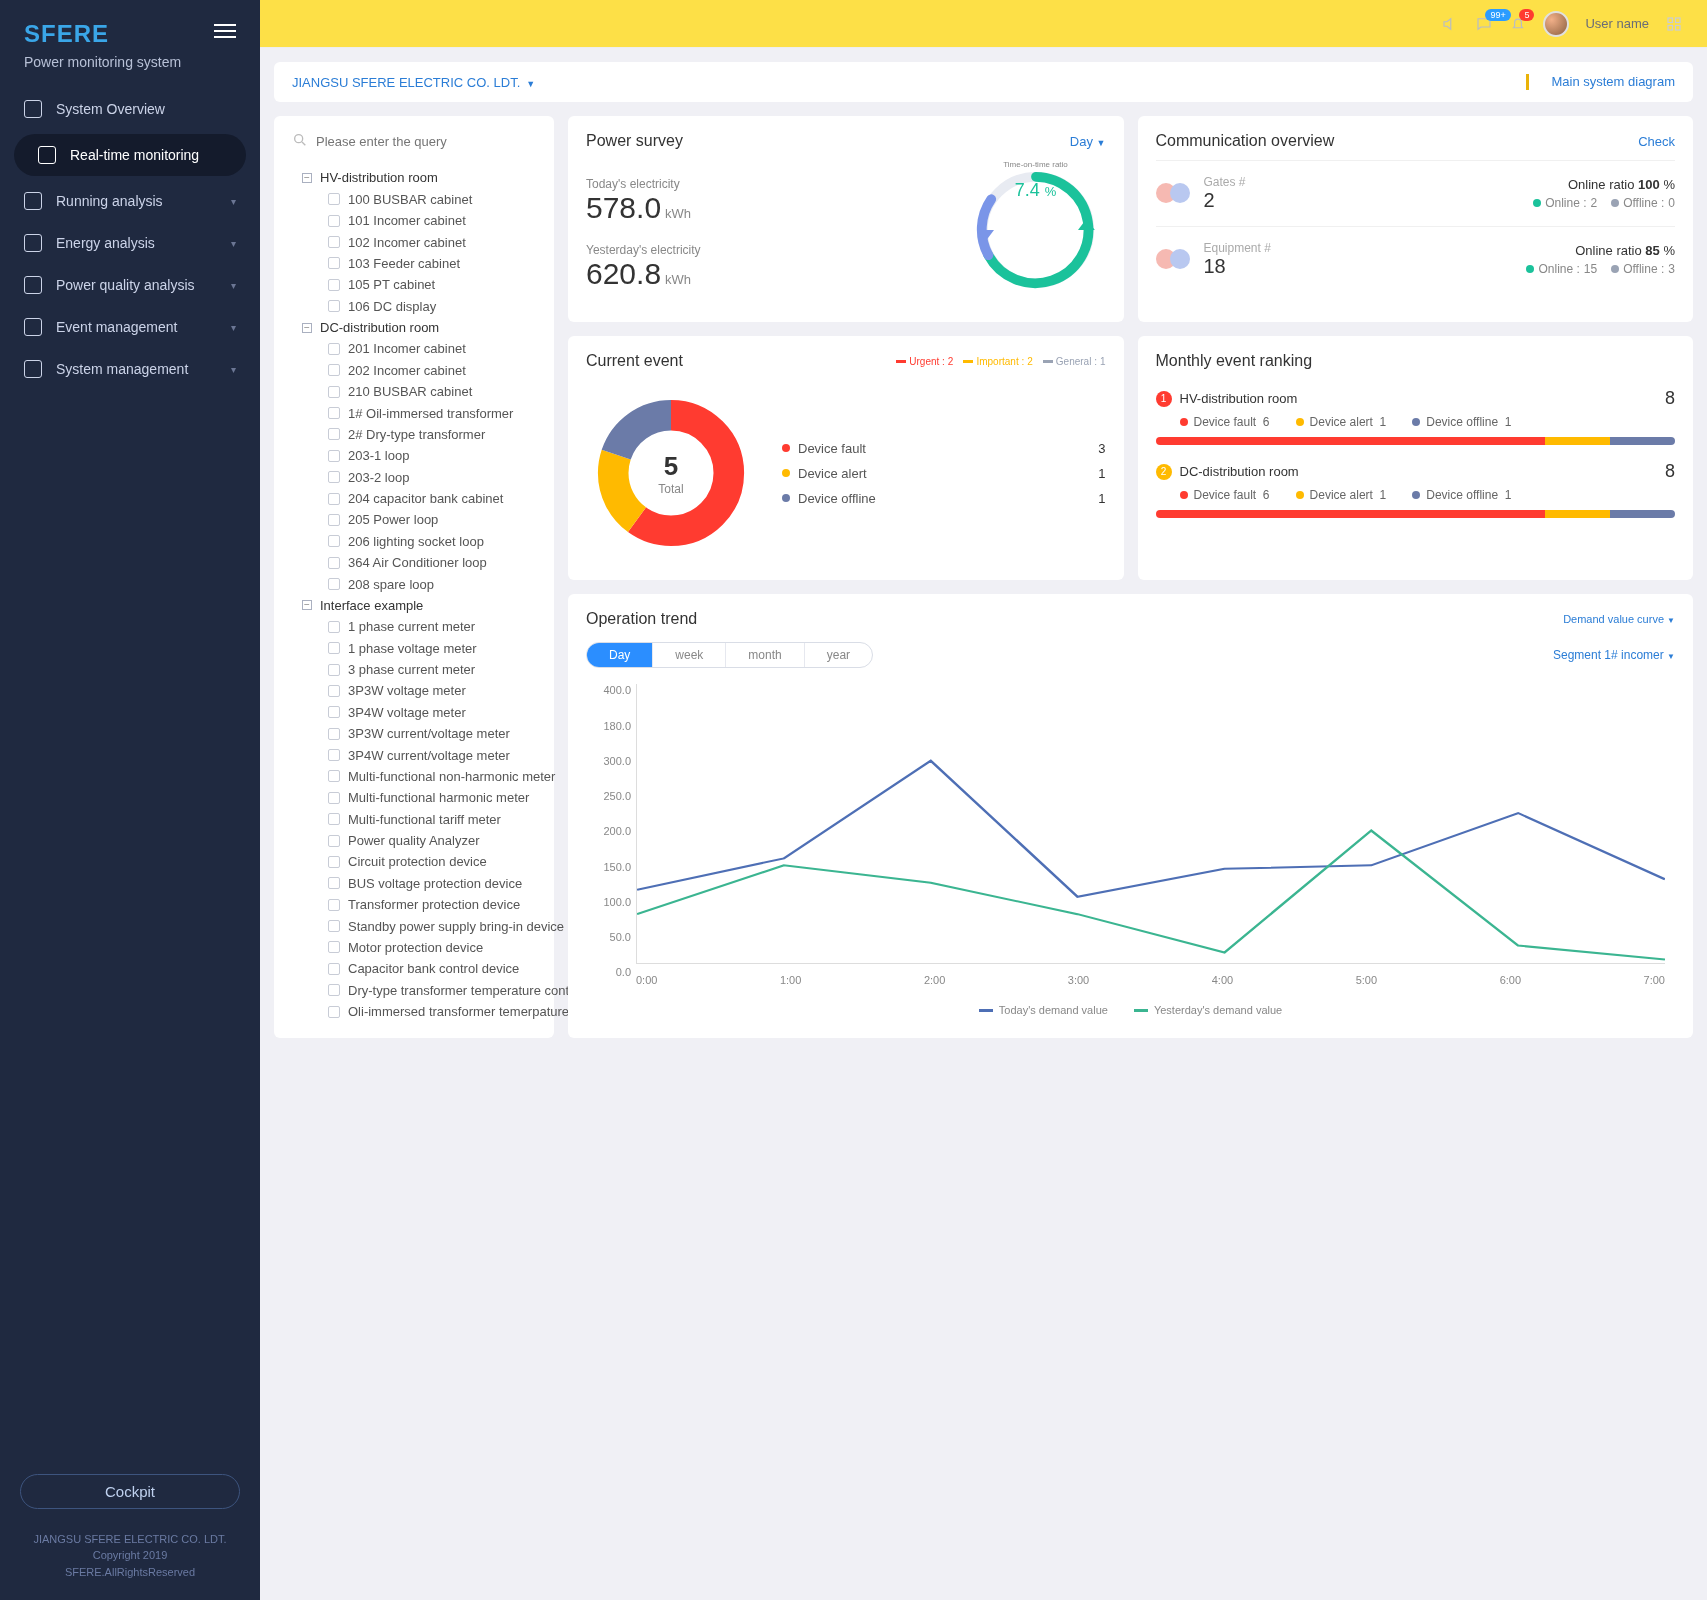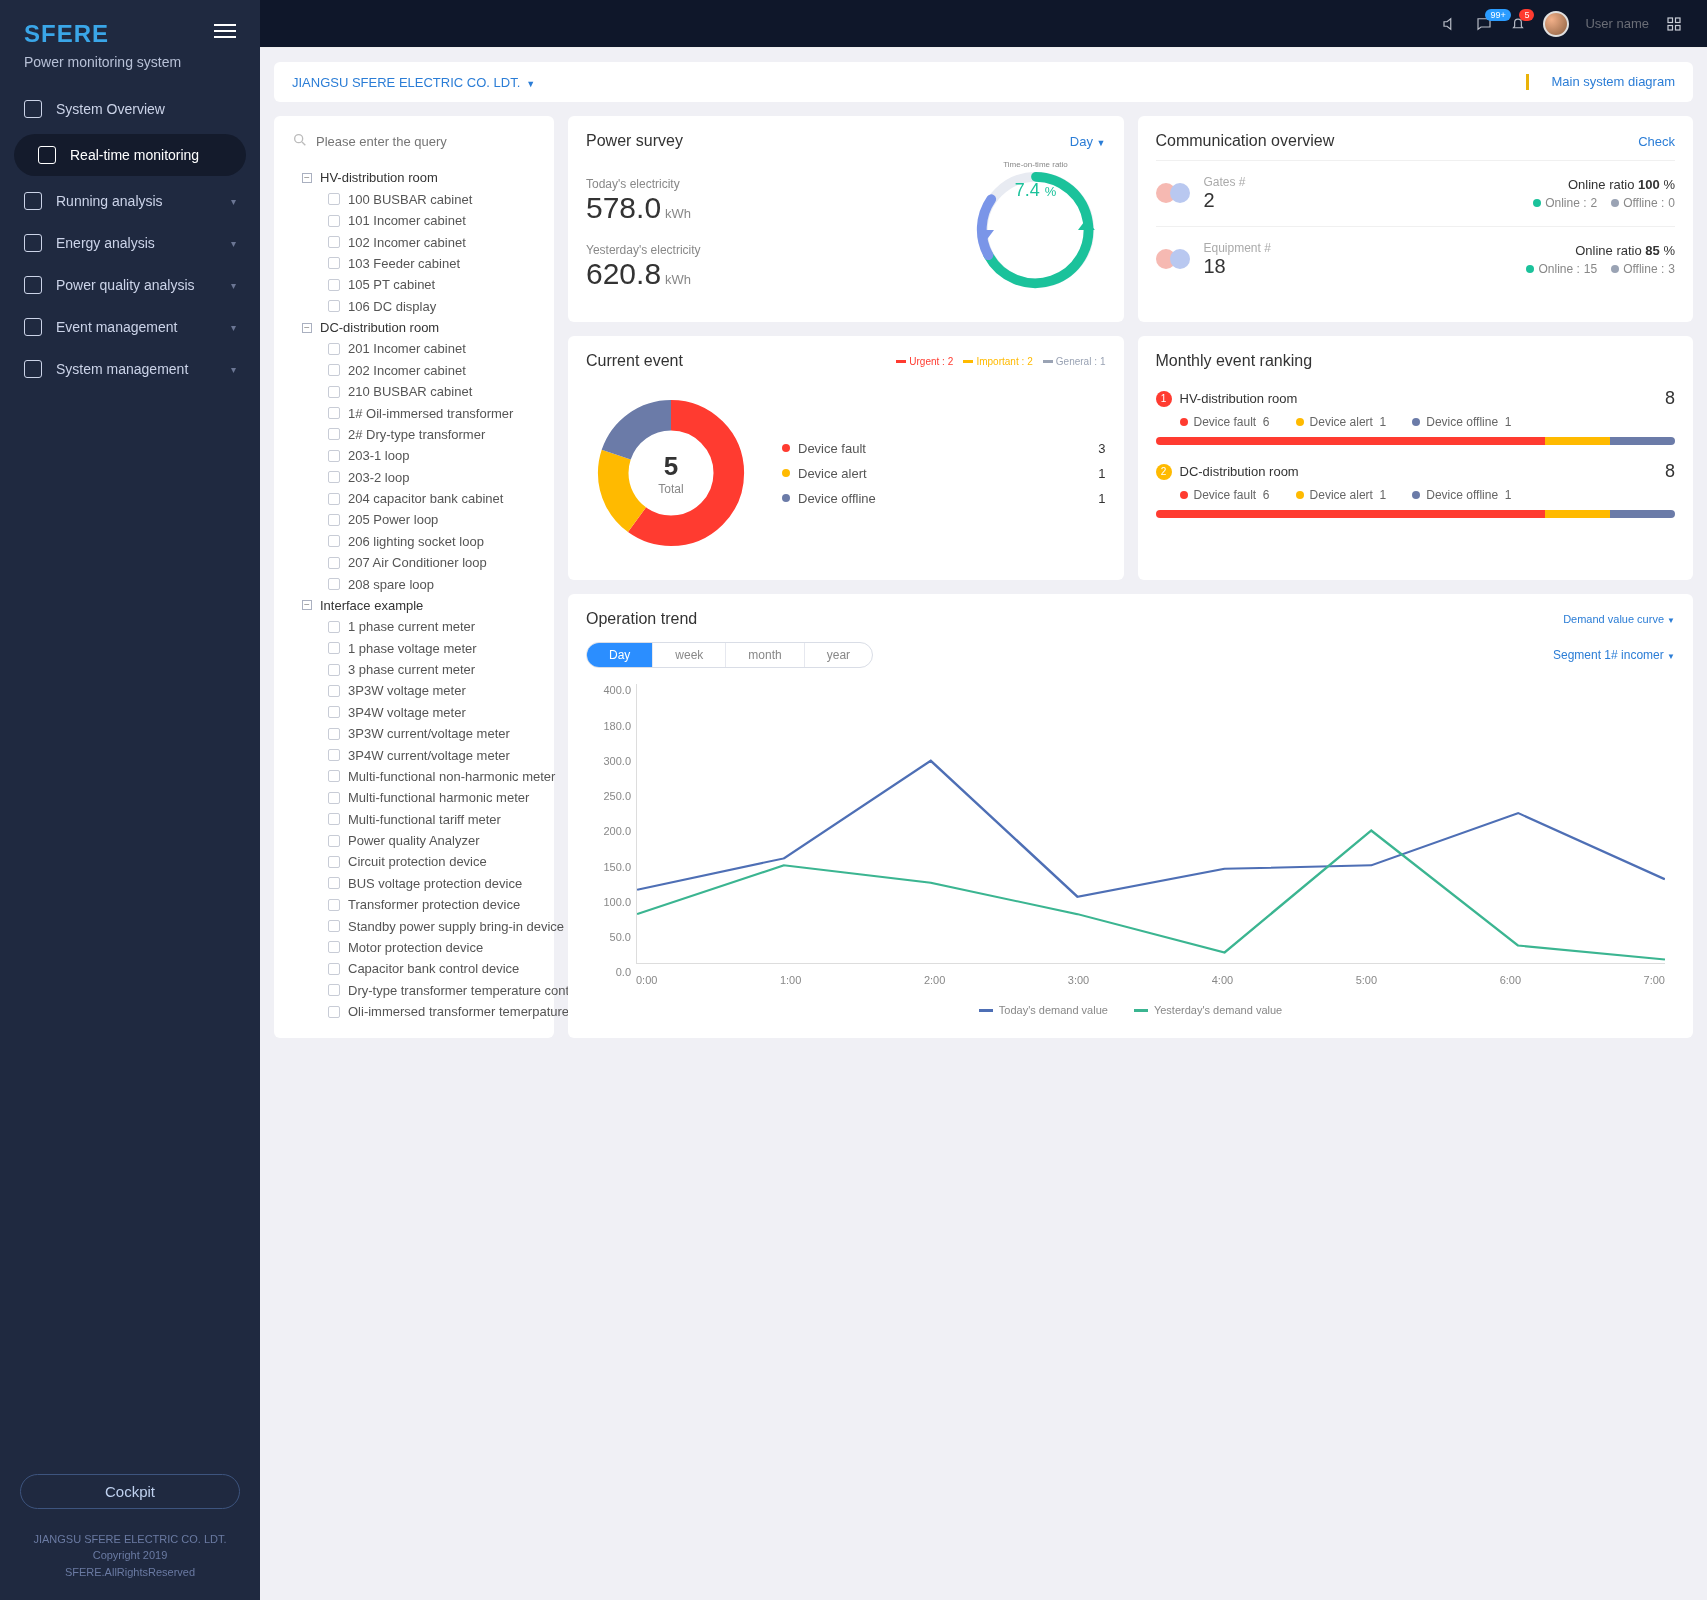--- a/index.html
+++ b/index.html
@@ -12,21 +12,21 @@
 .burger{width:22px;cursor:pointer}
 .burger div{height:2px;background:#fff;margin:4px 0}
 .nav{flex:1}
 .nav-item{display:flex;align-items:center;gap:14px;padding:12px 24px;color:#cbd3e8;cursor:pointer;font-size:14px;position:relative}
 .nav-item .chev{margin-left:auto;font-size:10px;color:#6b7694}
 .nav-item.active{background:#141b2c;border-radius:24px;margin:4px 14px;color:#fff}
 .nav-item .ico{width:18px;height:18px;display:inline-block;border:1.5px solid currentColor;border-radius:3px;flex-shrink:0}
 .cockpit-btn{margin:16px 20px;border:1px solid #3d547e;color:#bfd1ef;text-align:center;padding:8px 0;border-radius:20px;cursor:pointer;font-size:15px}
 .side-foot{text-align:center;font-size:11px;color:#6a7aa2;padding:6px 10px 0;line-height:1.5}
 .main{flex:1;display:flex;flex-direction:column}
-.topbar{background:#0f172a;display:flex;align-items:center;justify-content:flex-end;gap:16px;padding:8px 24px;border-bottom:1px solid #eee;height:48px}
+.topbar{background:#fde047;display:flex;align-items:center;justify-content:flex-end;gap:16px;padding:8px 24px;border-bottom:1px solid #eee;height:48px}
 .topbar .ico{width:18px;height:18px;color:#b8bcc6}
 .badge{position:relative}
 .badge .pill{position:absolute;top:-6px;left:10px;background:#2b9cff;color:#fff;font-size:9px;padding:1px 5px;border-radius:8px}
 .badge .dot{position:absolute;top:-6px;left:10px;background:#ff3b30;color:#fff;font-size:9px;padding:1px 5px;border-radius:8px}
 .avatar{width:26px;height:26px;border-radius:50%;background:radial-gradient(circle at 30% 30%,#f2b089,#8b5f40);border:2px solid #e0e0e0}
 .username{font-size:13px;color:#6a6d76}
 .breadbar{background:#fff;margin:14px 14px 0;border-radius:6px;display:flex;align-items:center;justify-content:space-between;padding:12px 18px}
 .bread{color:#2b7dd6;font-size:13px;font-weight:500;cursor:pointer}
 .bread .tri{font-size:9px;margin-left:6px}
 .sys-diag{color:#2b7dd6;cursor:pointer;font-size:13px;text-align:center;line-height:1.25;border-left:3px solid #eab308;padding-left:22px}
@@ -282,21 +282,21 @@
             <div class="node lvl2">
               <span class="cb"></span>
               <span>205 Power loop</span>
             </div>
             <div class="node lvl2">
               <span class="cb"></span>
               <span>206 lighting socket loop</span>
             </div>
             <div class="node lvl2">
               <span class="cb"></span>
-              <span>207 Air Conditioner loop</span>
+              <span>364 Air Conditioner loop</span>
             </div>
             <div class="node lvl2">
               <span class="cb"></span>
               <span>208 spare loop</span>
             </div>
             <div class="node lvl1">
               <span class="tg">−</span>
               <span>Interface example</span>
             </div>
             <div class="node lvl2">

